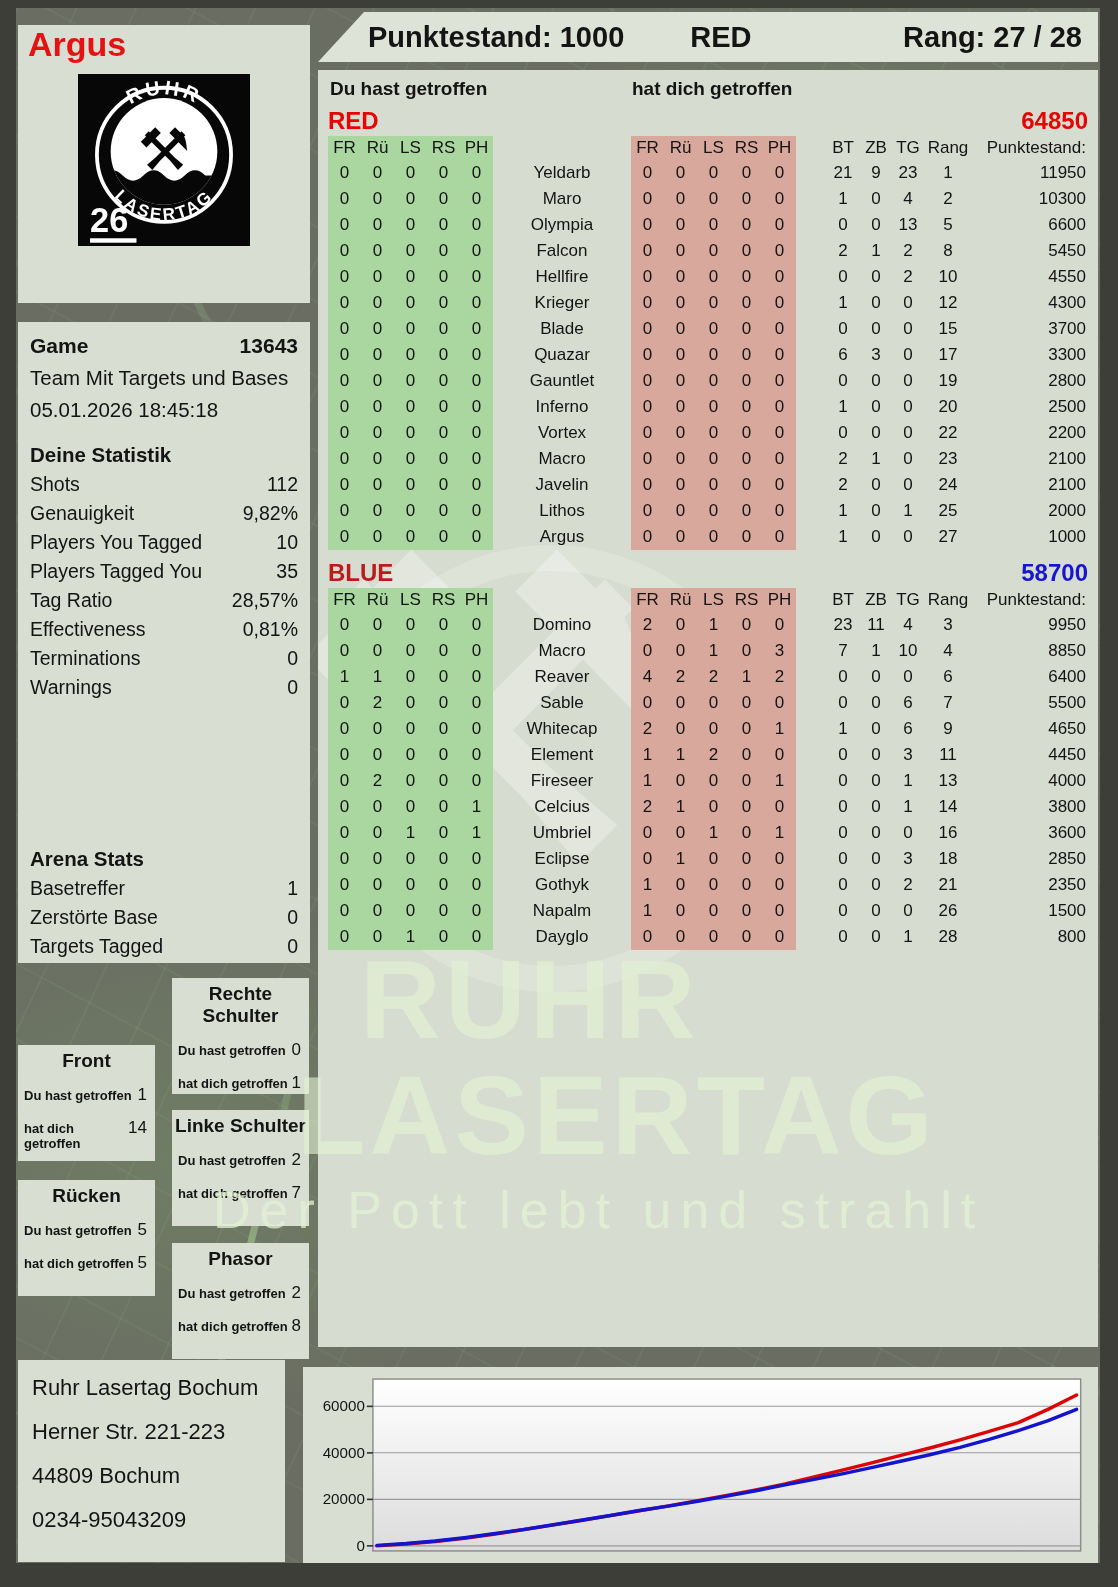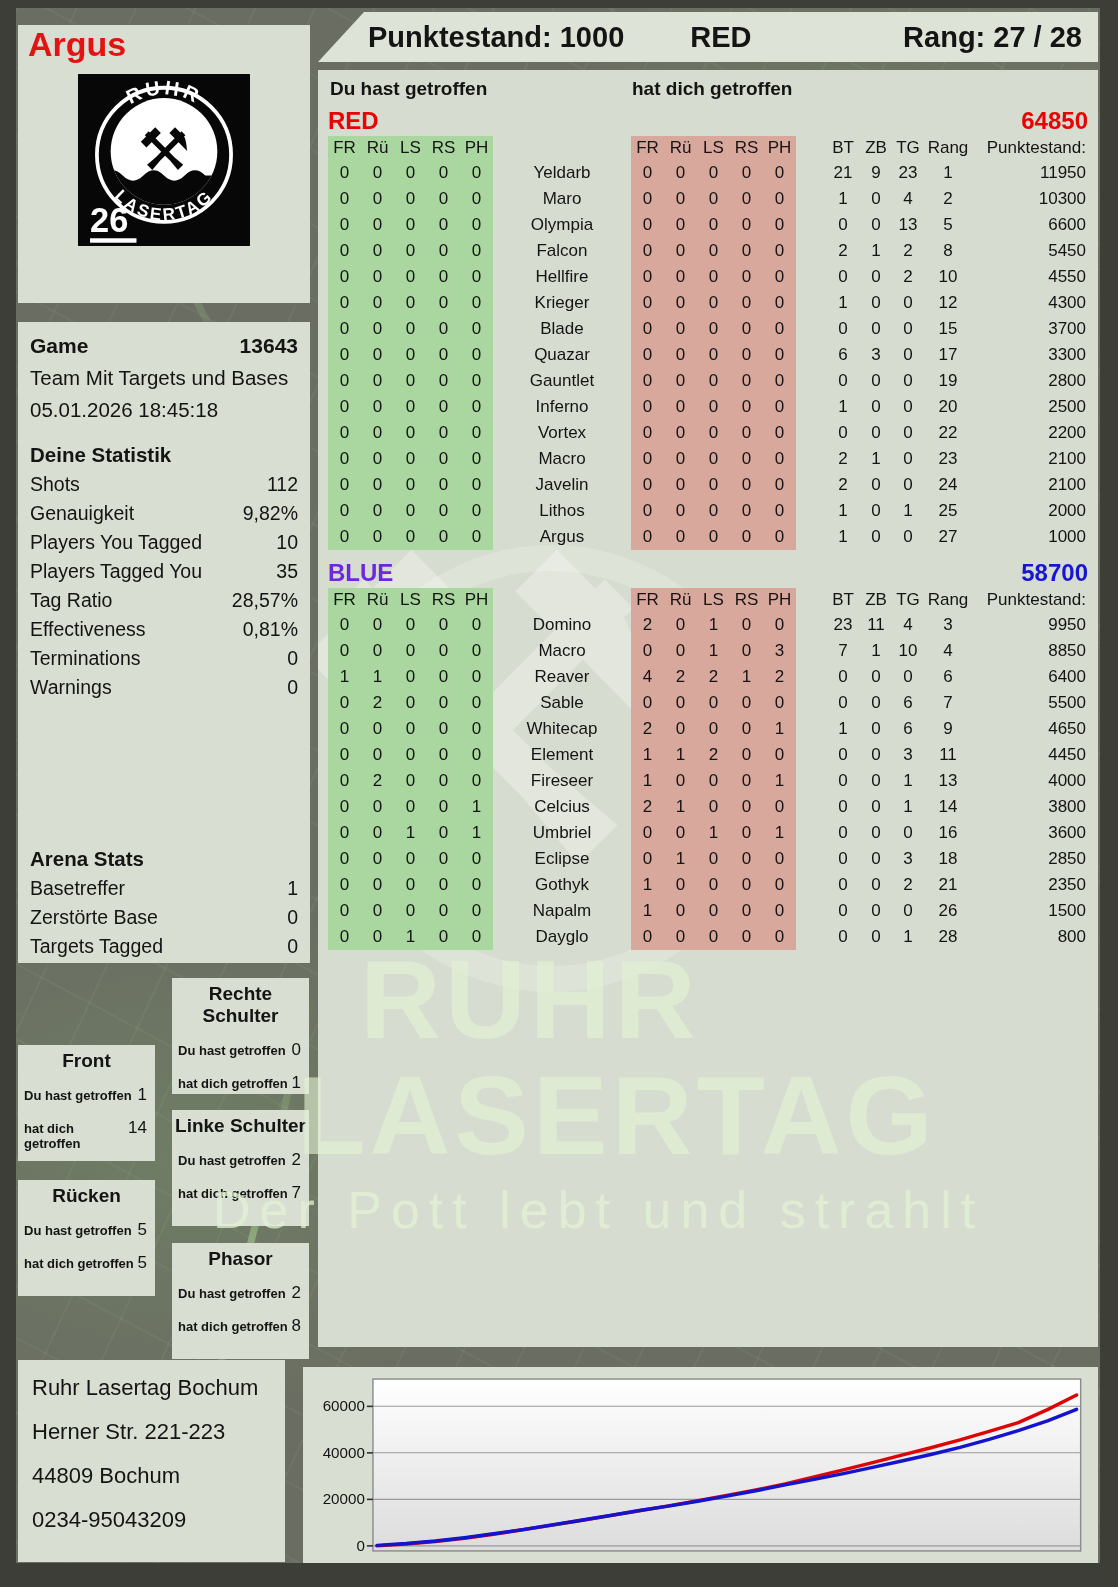--- a/index.html
+++ b/index.html
@@ -520,21 +520,21 @@
             <div class="c"></div>
             <div class="c">1</div>
             <div class="c">0</div>
             <div class="c">0</div>
             <div class="c">27</div>
             <div class="c pts">1000</div>
           </div>
       </div>
       <div class="blue-block">
         <div class="team-head">
-          <span id="team-name-1" style="color: #6d28d9;">BLUE</span>
+          <span id="team-name-1" style="color: #b91c1c;">BLUE</span>
           <span id="team-total-1" style="color: rgb(21, 21, 210);">58700</span>
         </div>
         <div class="tgrid">
             <div class="c h green">FR</div>
             <div class="c h green">Rü</div>
             <div class="c h green">LS</div>
             <div class="c h green">RS</div>
             <div class="c h green">PH</div>
             <div class="c h"></div>
             <div class="c h red">FR</div>

